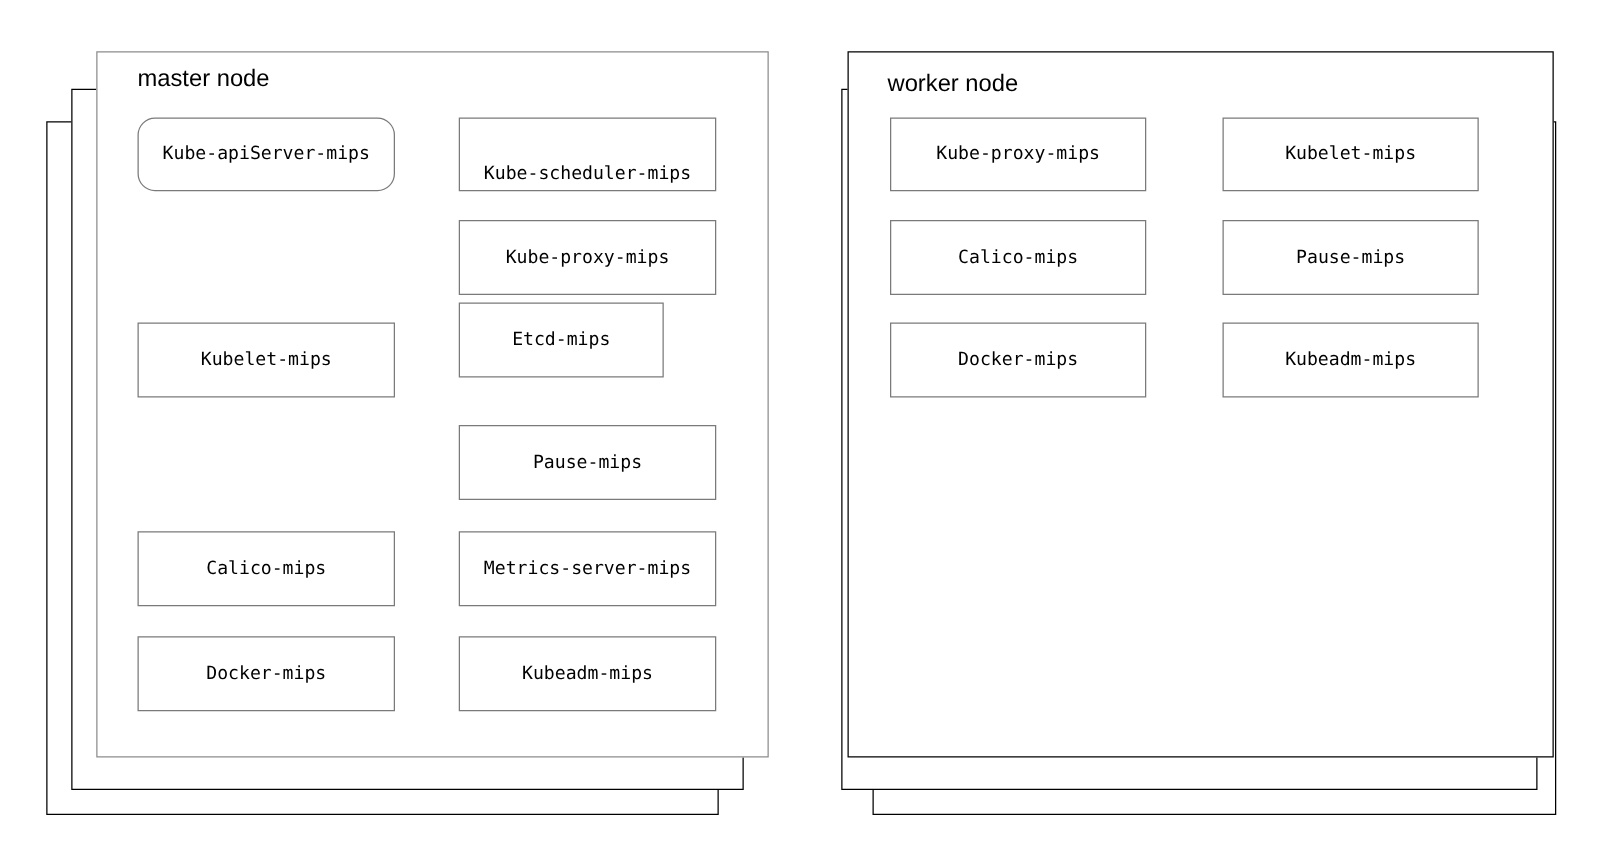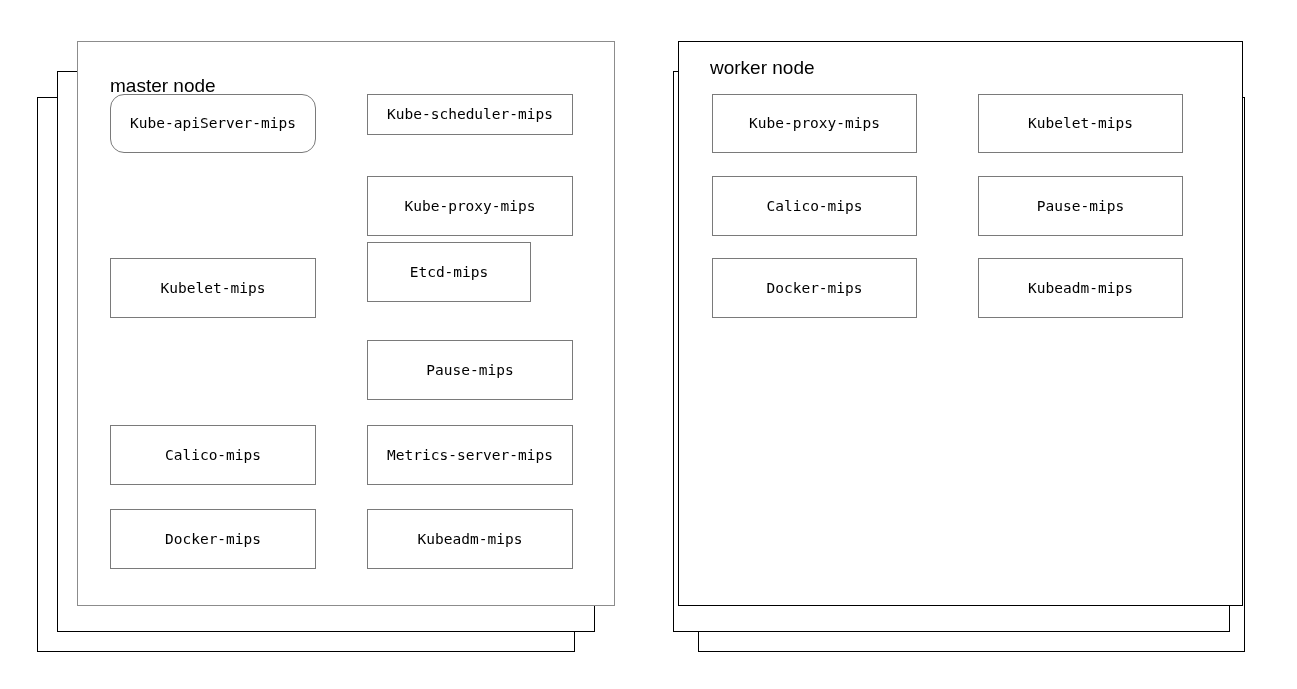--- a/index.html
+++ b/index.html
@@ -68,36 +68,36 @@
 </head>
 <body>
 
 <div id="canvas">
 
   <div class="stack-layer" style="left:37px; top:97px; width:538px; height:555px;"></div>
   <div class="stack-layer" style="left:57px; top:71px; width:538px; height:561px;"></div>
 
   <div class="card gray-edge" style="left:77px; top:41px; width:538px; height:565px;">
 
-    <div class="card-title" style="left:32px; top:11px;margin-top:22px;">master node</div>
+    <div class="card-title" style="left:32px; top:11px;">master node</div>
 
     <div class="comp-box" style="left:32px; top:52px; width:206px; height:59px;border-radius:14px;">
       <span class="comp-label">Kube-apiServer-mips</span>
     </div>
     <div class="comp-box" style="left:32px; top:216px; width:206px; height:60px;">
       <span class="comp-label">Kubelet-mips</span>
     </div>
     <div class="comp-box" style="left:32px; top:383px; width:206px; height:60px;">
       <span class="comp-label">Calico-mips</span>
     </div>
     <div class="comp-box" style="left:32px; top:467px; width:206px; height:60px;">
       <span class="comp-label">Docker-mips</span>
     </div>
 
-    <div class="comp-box" style="left:289px; top:52px; width:206px; height:41px;">
+    <div class="comp-box" style="left:289px; top:52px; width:206px; height:59px;align-items:flex-end;">
       <span class="comp-label">Kube-scheduler-mips</span>
     </div>
     <div class="comp-box" style="left:289px; top:134px; width:206px; height:60px;">
       <span class="comp-label">Kube-proxy-mips</span>
     </div>
     <div class="comp-box" style="left:289px; top:200px; width:164px; height:60px;">
       <span class="comp-label">Etcd-mips</span>
     </div>
     <div class="comp-box" style="left:289px; top:298px; width:206px; height:60px;">
       <span class="comp-label">Pause-mips</span>

